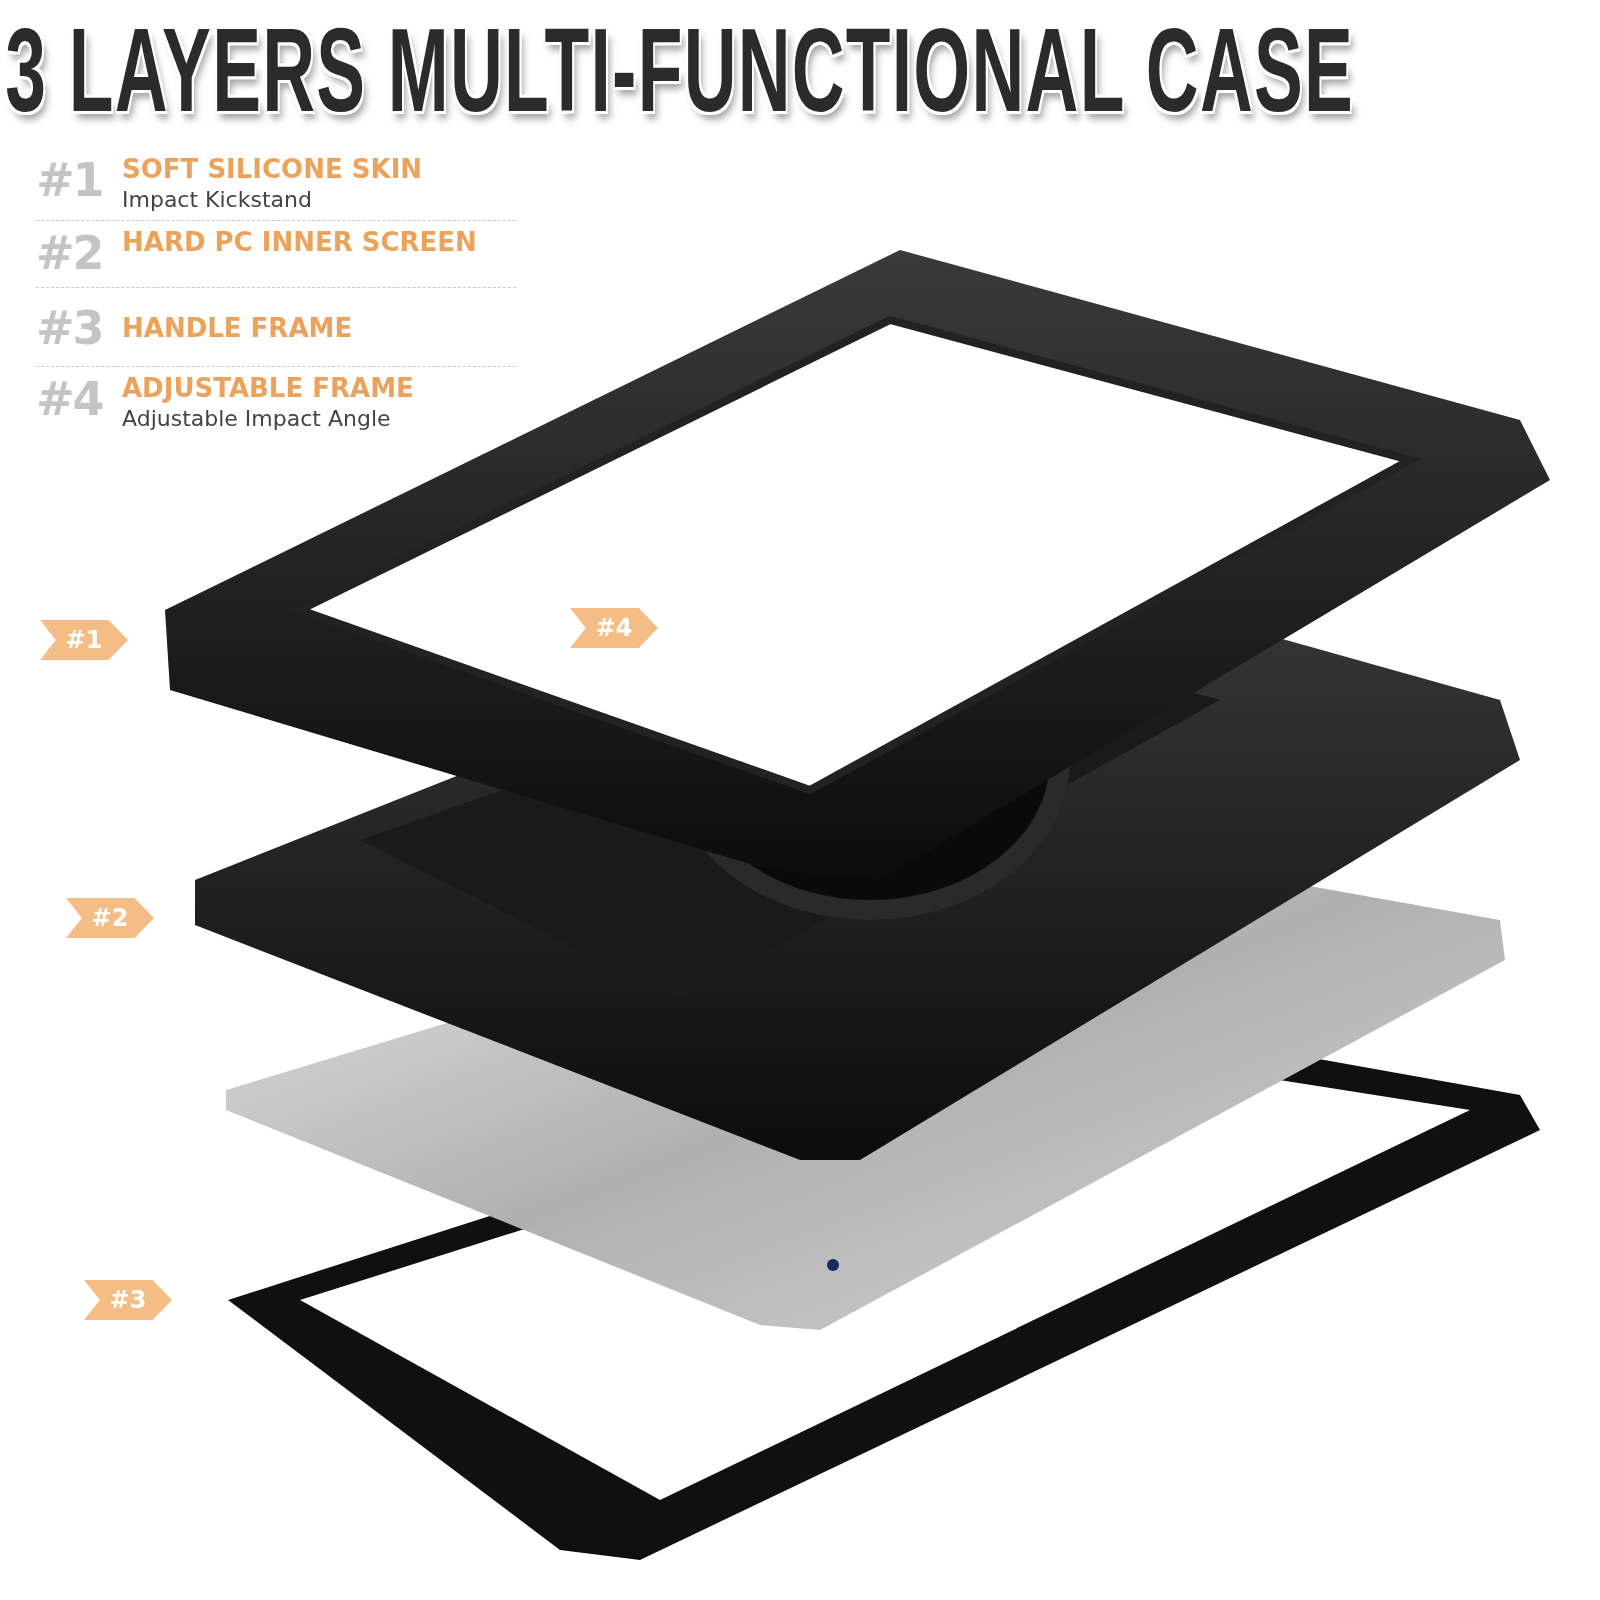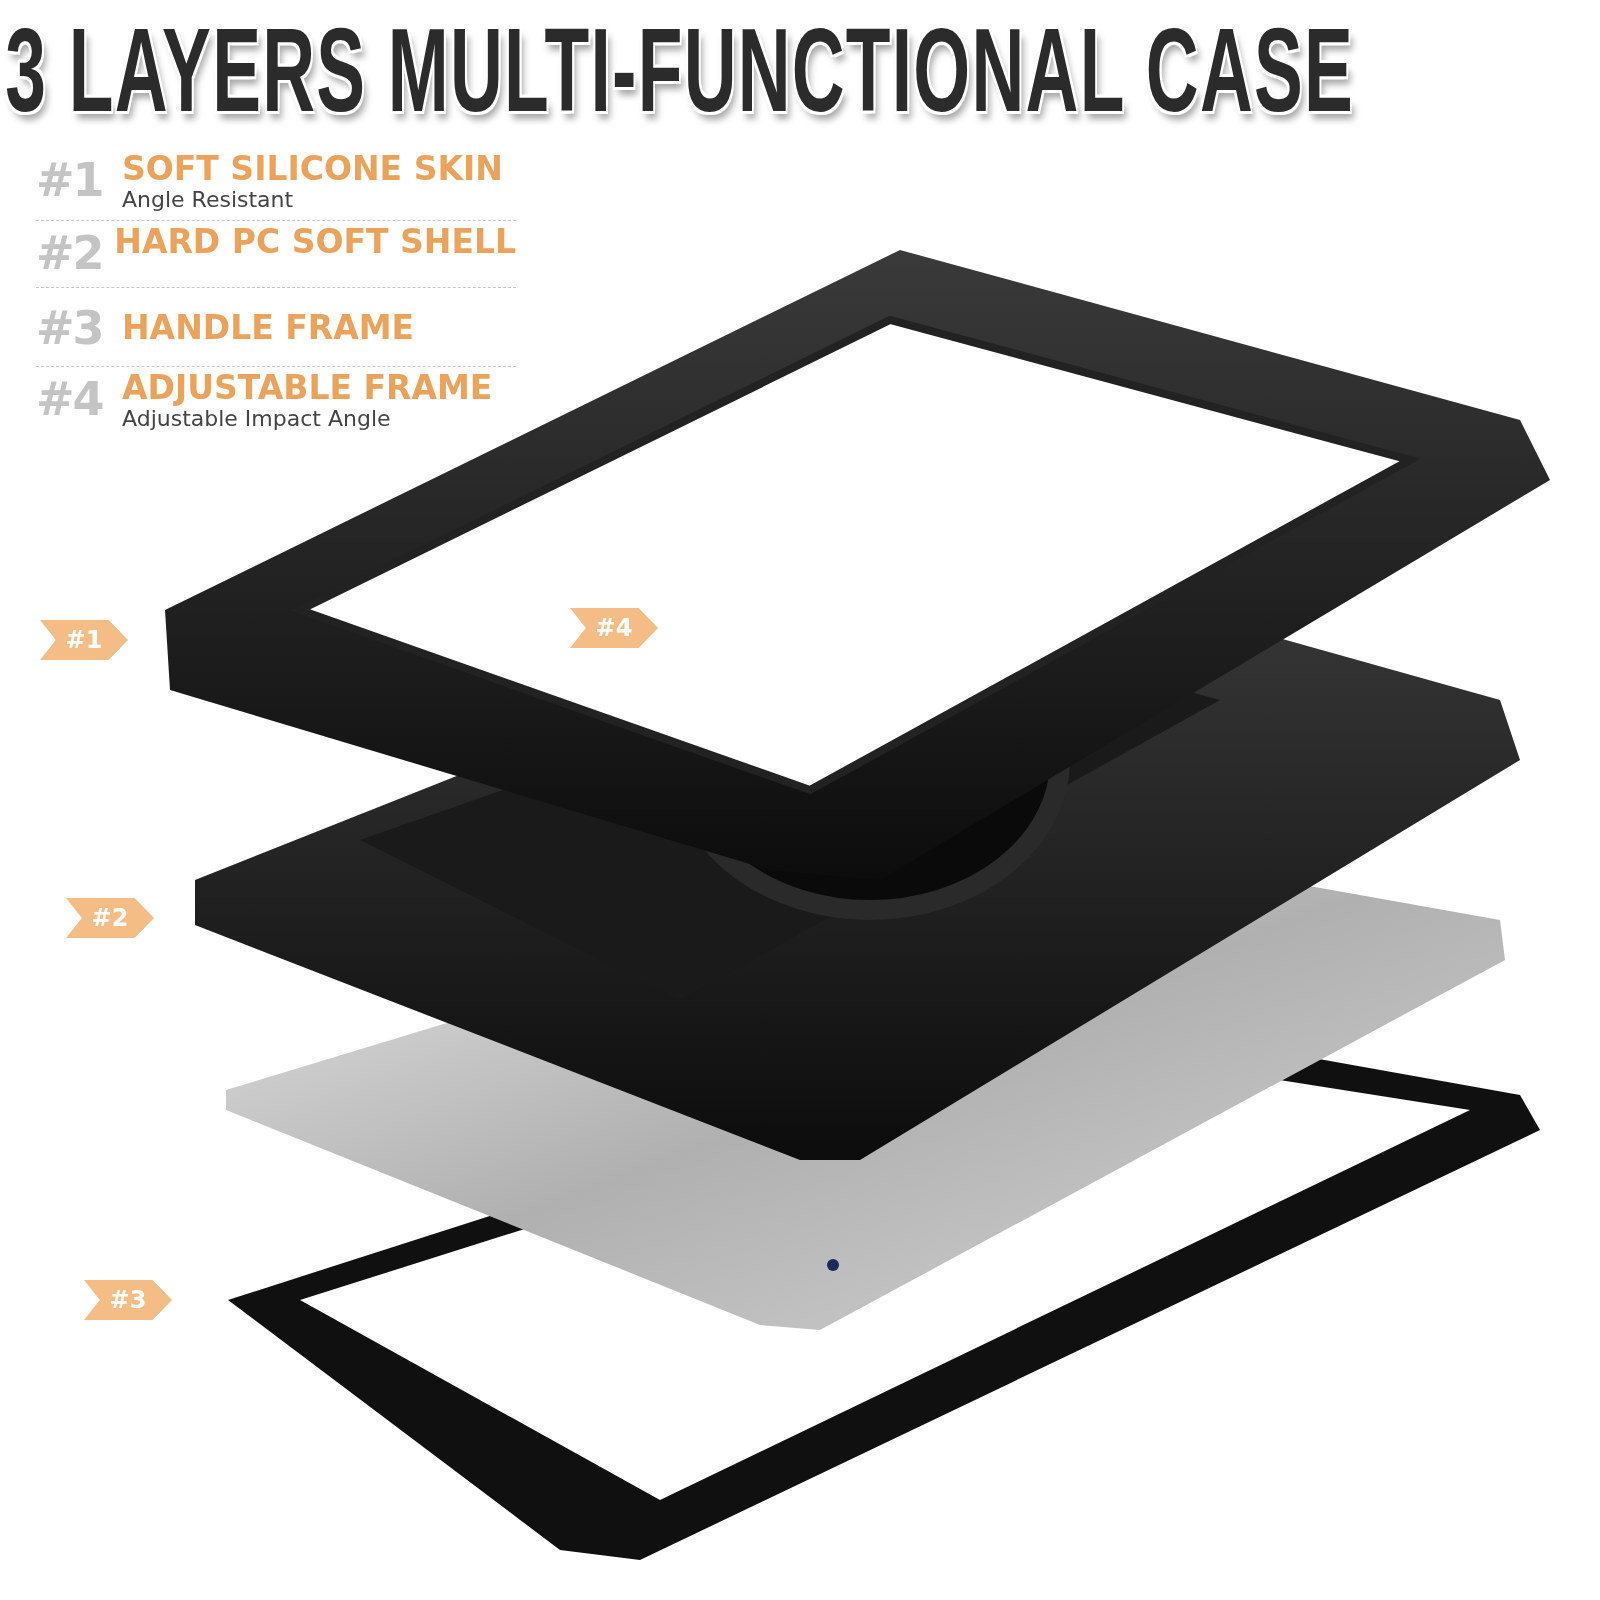--- a/index.html
+++ b/index.html
@@ -24,21 +24,21 @@
   }
   .features { position: absolute; left: 36px; top: 148px; width: 480px; }
   .feature { position: relative; display: flex; align-items: flex-start; padding: 4px 0 6px 0; border-bottom: 1px dashed #c8c8c8; }
   .feature:last-child { border-bottom: none; }
   .num {
     width: 86px; font-family: "DejaVu Sans", sans-serif; font-weight: 700;
     font-size: 46px; color: #c4c4c4; line-height: 56px; letter-spacing: -2px;
   }
   .ftext { display: flex; flex-direction: column; }
   .fhead {
-    font-family: "DejaVu Sans", sans-serif; font-weight: 700; font-size: 33px;
+    font-family: "DejaVu Sans", sans-serif; font-weight: 700; font-size: 26px;
     color: #eba25a; line-height: 34px; white-space: nowrap;
   }
   .fsub {
     font-family: "DejaVu Sans", sans-serif; font-size: 22px; color: #444;
     line-height: 28px; white-space: nowrap;
   }
   .feature.single .fhead { line-height: 58px; }
   .tag {
     position: absolute; height: 40px; width: 88px;
     background: #f5bd86;
@@ -53,27 +53,27 @@
 
 <div class="title">
   <span class="title-text">3 LAYERS MULTI-FUNCTIONAL CASE</span>
 </div>
 
 <div class="features">
   <div class="feature">
     <div class="num">#1</div>
     <div class="ftext">
       <div class="fhead">SOFT SILICONE SKIN</div>
-      <div class="fsub">Angle Resistant</div>
+      <div class="fsub">Impact Kickstand</div>
     </div>
   </div>
   <div class="feature">
     <div class="num">#2</div>
     <div class="ftext">
-      <div class="fhead">HARD PC SOFT SHELL</div>
+      <div class="fhead">HARD PC INNER SCREEN</div>
     </div>
   </div>
   <div class="feature single" style="padding:12px 0 10px 0;">
     <div class="num">#3</div>
     <div class="ftext">
       <div class="fhead" style="line-height:56px;">HANDLE FRAME</div>
     </div>
   </div>
   <div class="feature">
     <div class="num">#4</div>

